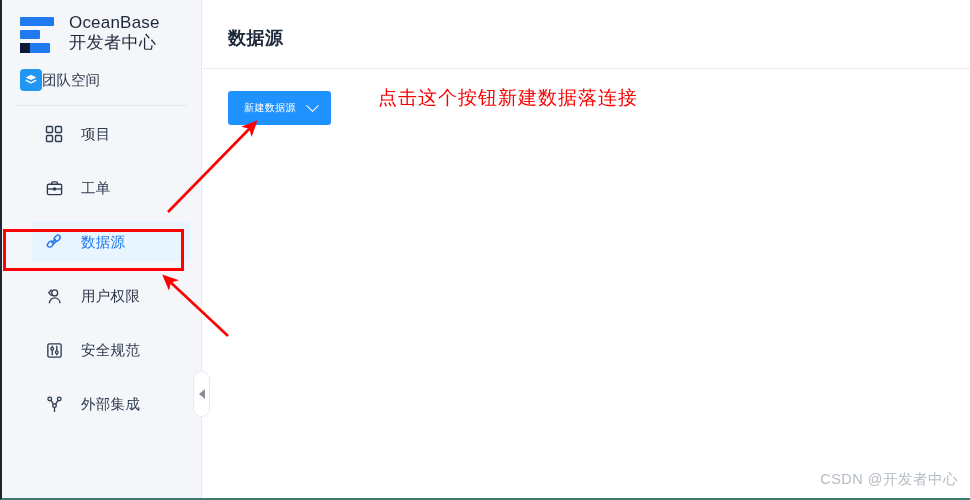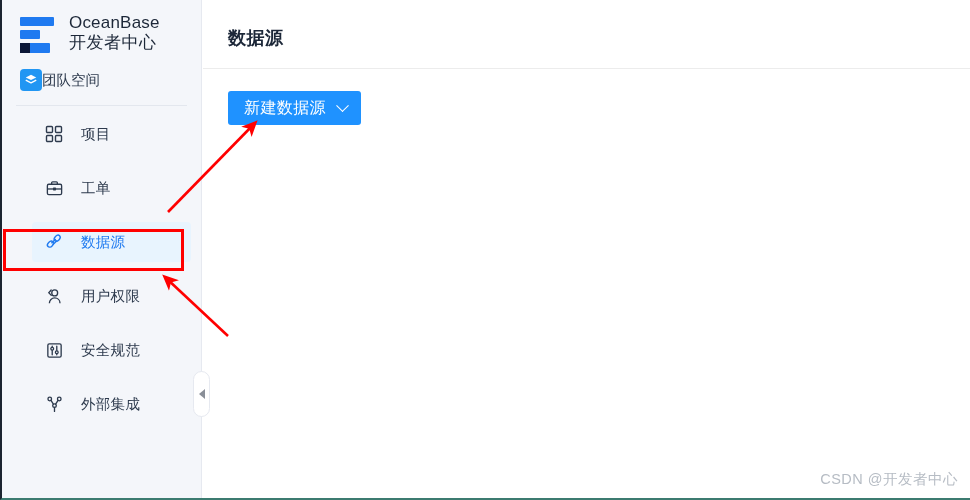--- a/index.html
+++ b/index.html
@@ -134,21 +134,21 @@
   .btn-new {
     display: inline-flex;
     align-items: center;
     gap: 12px;
     height: 34px;
     padding: 0 14px 0 16px;
     background: #1f92ff;
     color: #ffffff;
     border: none;
     border-radius: 3px;
-    font-size: 16px;
+    font-size: 10px;
     font-family: inherit;
     letter-spacing: .4px;
     cursor: pointer;
   }
   .chev {
     width: 9px; height: 9px;
     border-right: 1.6px solid #ffffff;
     border-bottom: 1.6px solid #ffffff;
     transform: rotate(45deg) translate(-2px,-2px);
   }
@@ -299,20 +299,21 @@
     <div class="page-title">数据源</div>
     <div class="title-divider"></div>
 
     <div class="toolbar">
       <button class="btn-new">
         <span>新建数据源</span>
         <span class="chev"></span>
       </button>
     </div>
 
+    <div class="annotation-text">点击这个按钮新建数据落连接</div>
 
     <div class="watermark">CSDN @开发者中心</div>
   </div>
 
   <div id="overlay">
     <div class="hl-box" id="hl-sidebar-datasource"></div>
 
     <svg width="970" height="500" style="position:absolute;left:0;top:0;">
       <defs>
         <marker id="ah" markerWidth="7" markerHeight="7" refX="4.2" refY="3.2" orient="auto">

